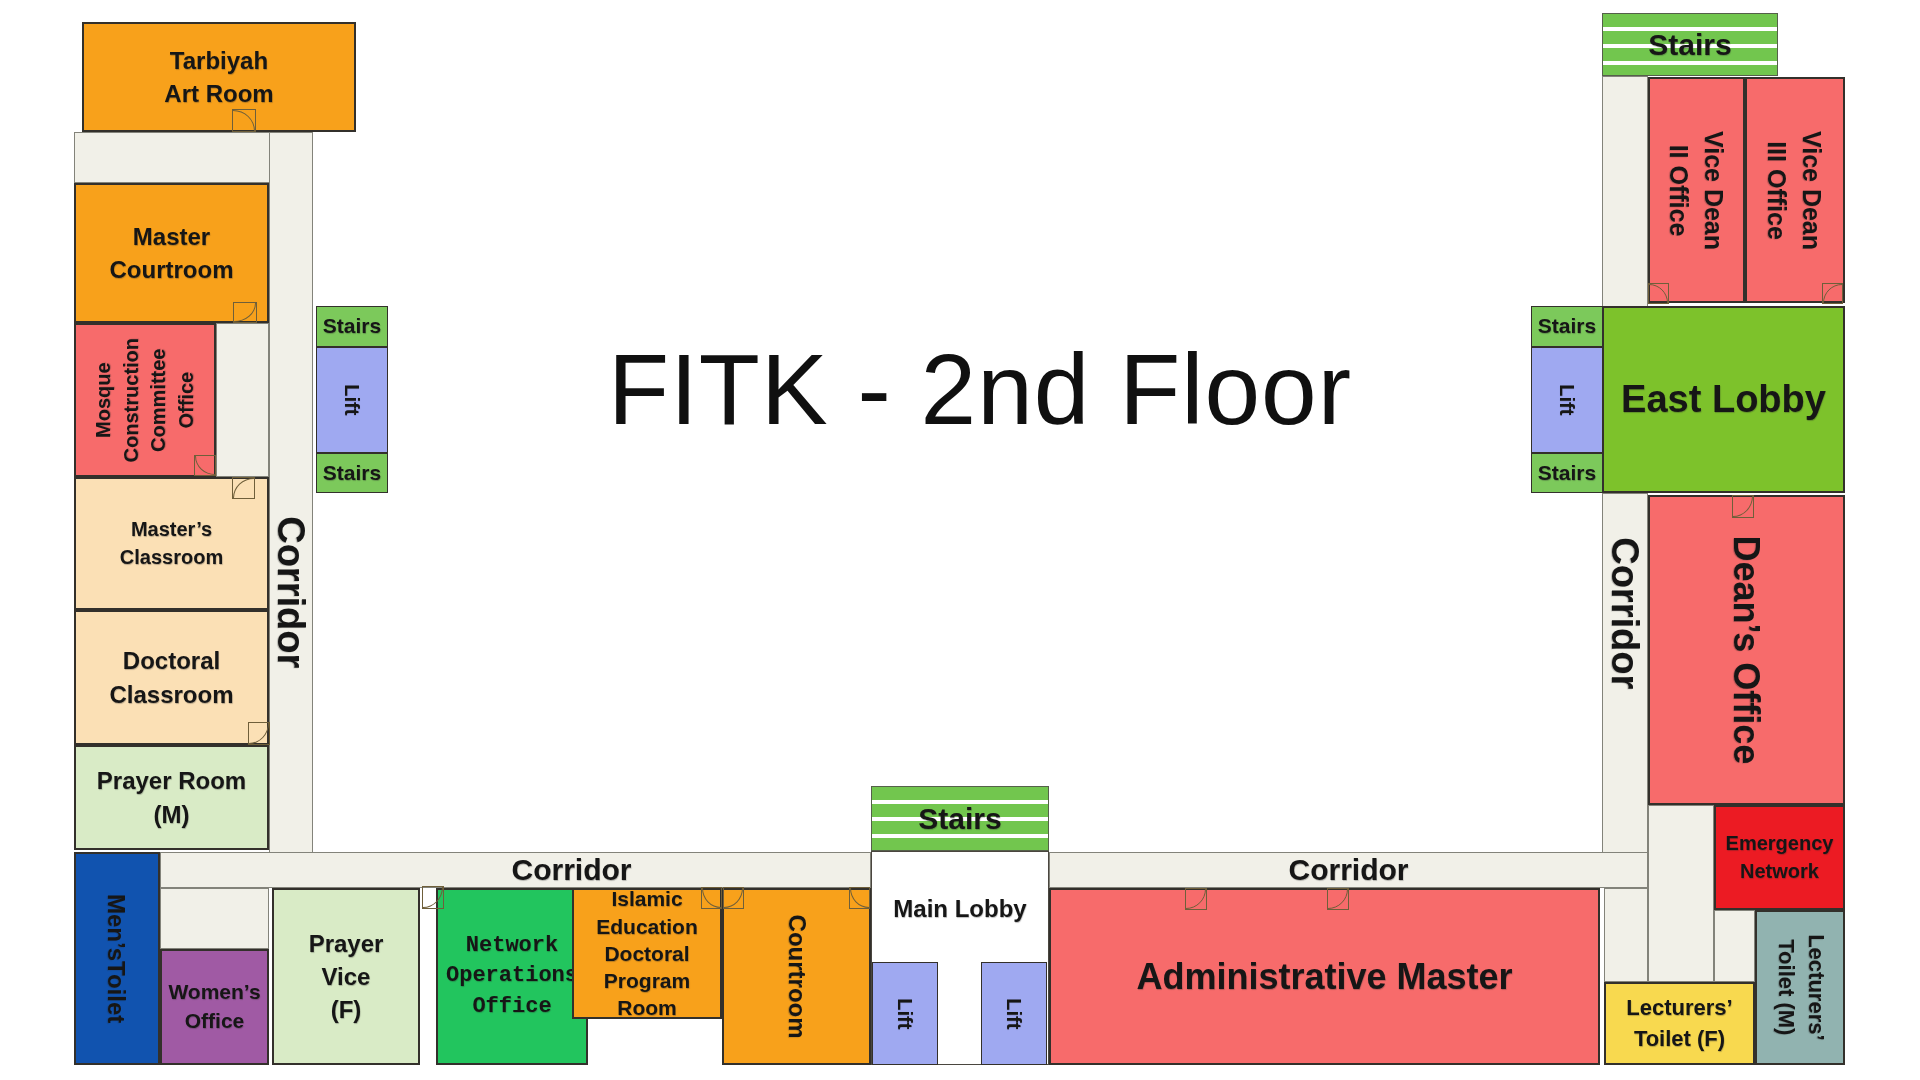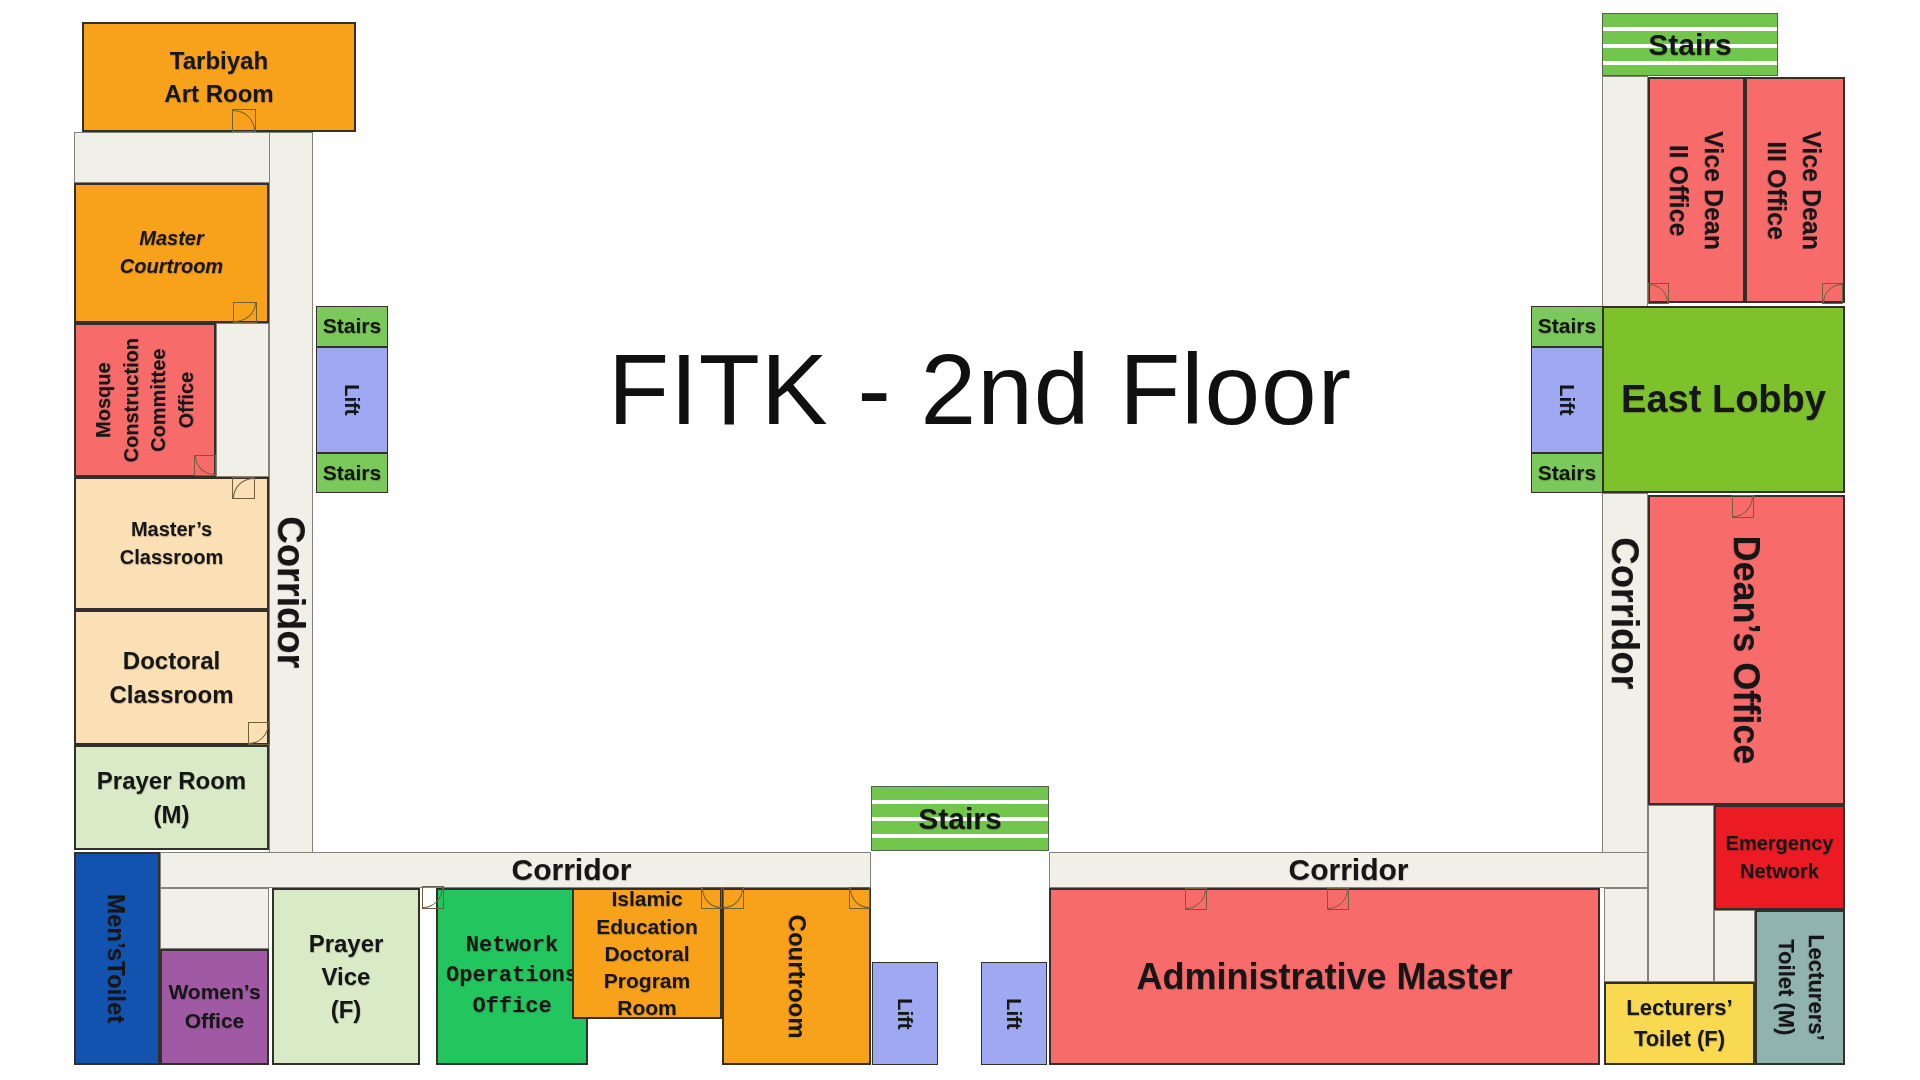--- a/index.html
+++ b/index.html
@@ -57,21 +57,21 @@
   <div class="floor" style="left:1714px;top:910px;width:41px;height:72px;"></div>
 
   <div class="room" style="left:74px;top:22px;width:274px;height:110px;background:#F8A11B;margin-left:8px;">
     <div class="center">
         <span class="lbl" style="font-size:24px;">Tarbiyah
 Art Room</span>
       </div>
   </div>
   <div class="room" style="left:74px;top:183px;width:195px;height:140px;background:#F8A11B;">
     <div class="center">
-        <span class="lbl" style="font-size:20px;font-style:italic;">Master
+        <span class="lbl" style="font-size:24px;">Master
 Courtroom</span>
       </div>
   </div>
   <div class="room" style="left:74px;top:323px;width:142px;height:154px;background:#F76B6B;">
     <div class="center">
         <span class="lbl vert-ccw" style="font-size:20px;">Mosque
 Construction
 Committee
 Office</span>
       </div>
@@ -147,20 +147,25 @@
   </div>
   <div class="room" style="left:722px;top:888px;width:149px;height:177px;background:#F8A11B;">
     <div class="center">
         <span class="lbl vert" style="font-size:24px;">Courtroom</span>
       </div>
   </div>
 
   <div class="striped" style="left:871px;top:786px;width:178px;height:65px;">
     <div class="center">
         <span class="lbl" style="font-size:30px;">Stairs</span>
+      </div>
+  </div>
+  <div class="room" style="left:871px;top:851px;width:178px;height:214px;background:#ffffff;border-width:1.5px;border-color:#4a463f;">
+    <div class="center" style="align-items:flex-start;padding-top:40px;">
+        <span class="lbl" style="font-size:24px;">Main Lobby</span>
       </div>
   </div>
   <div class="room" style="left:872px;top:962px;width:66px;height:103px;background:#9FA9F1;border-width:1.5px;">
     <div class="center">
         <span class="lbl vert" style="font-size:20px;">Lift</span>
       </div>
   </div>
   <div class="room" style="left:981px;top:962px;width:66px;height:103px;background:#9FA9F1;border-width:1.5px;">
     <div class="center">
         <span class="lbl vert" style="font-size:20px;">Lift</span>

